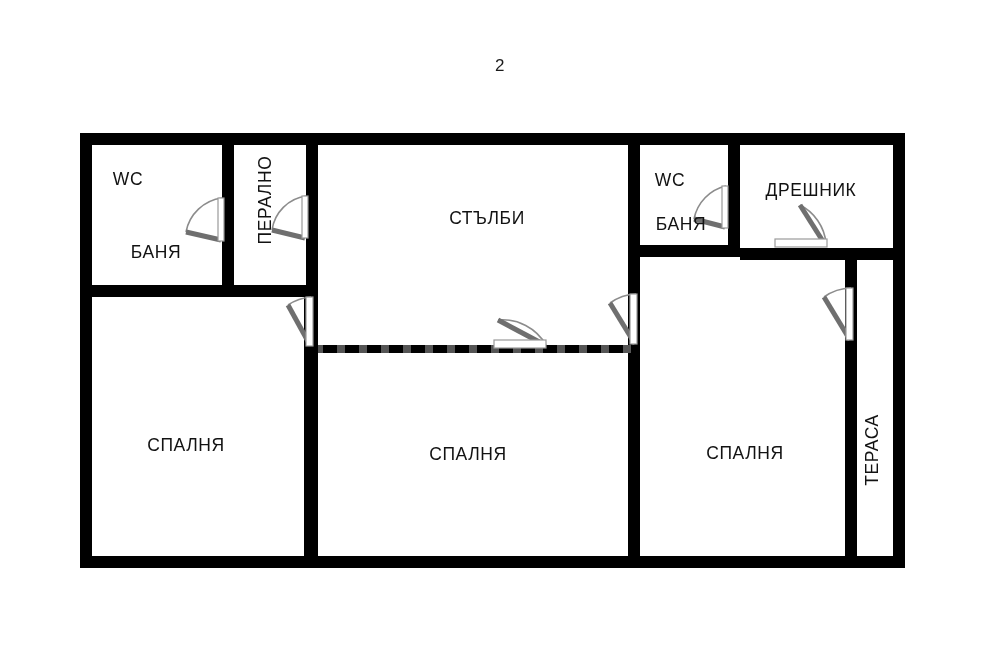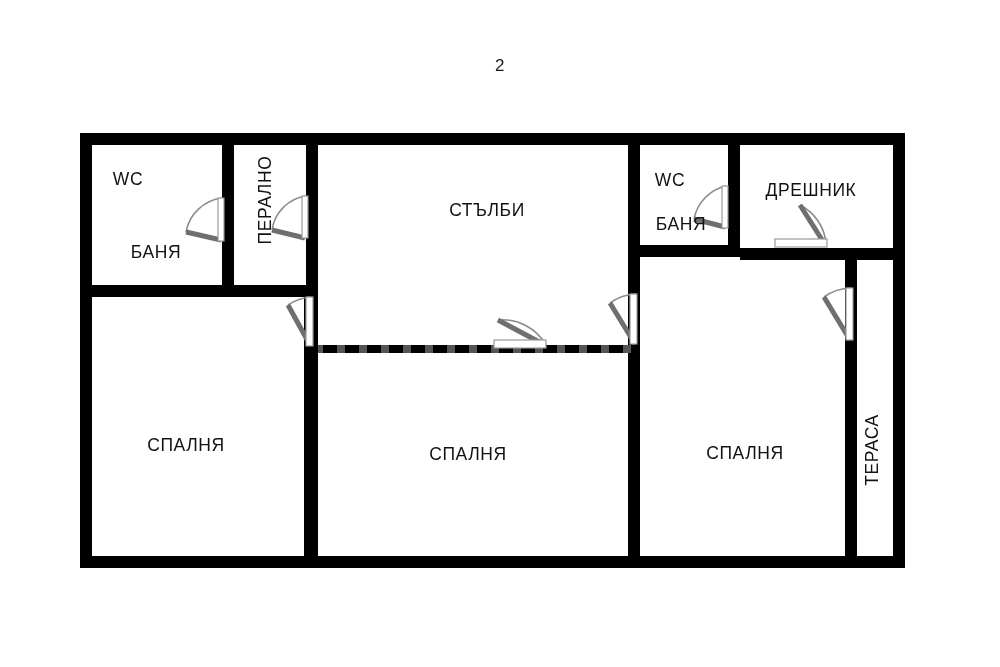--- a/index.html
+++ b/index.html
@@ -145,21 +145,21 @@
       </g>
     </g>
   </svg>
 
   <div class="room-label" style="left:128px; top:179px;">WC</div>
 
   <div class="room-label" style="left:156px; top:252px;">БАНЯ</div>
 
   <div class="room-label vertical" style="left:265px; top:200px;">ПЕРАЛНО</div>
 
-  <div class="room-label" style="left:487px; top:210px;">СТЪЛБИ</div>
+  <div class="room-label" style="left:487px; top:218px;">СТЪЛБИ</div>
 
   <div class="room-label" style="left:670px; top:180px;">WC</div>
 
   <div class="room-label" style="left:681px; top:224px;">БАНЯ</div>
 
   <div class="room-label" style="left:811px; top:190px;">ДРЕШНИК</div>
 
   <div class="room-label" style="left:186px; top:445px;">СПАЛНЯ</div>
 
   <div class="room-label" style="left:468px; top:454px;">СПАЛНЯ</div>

